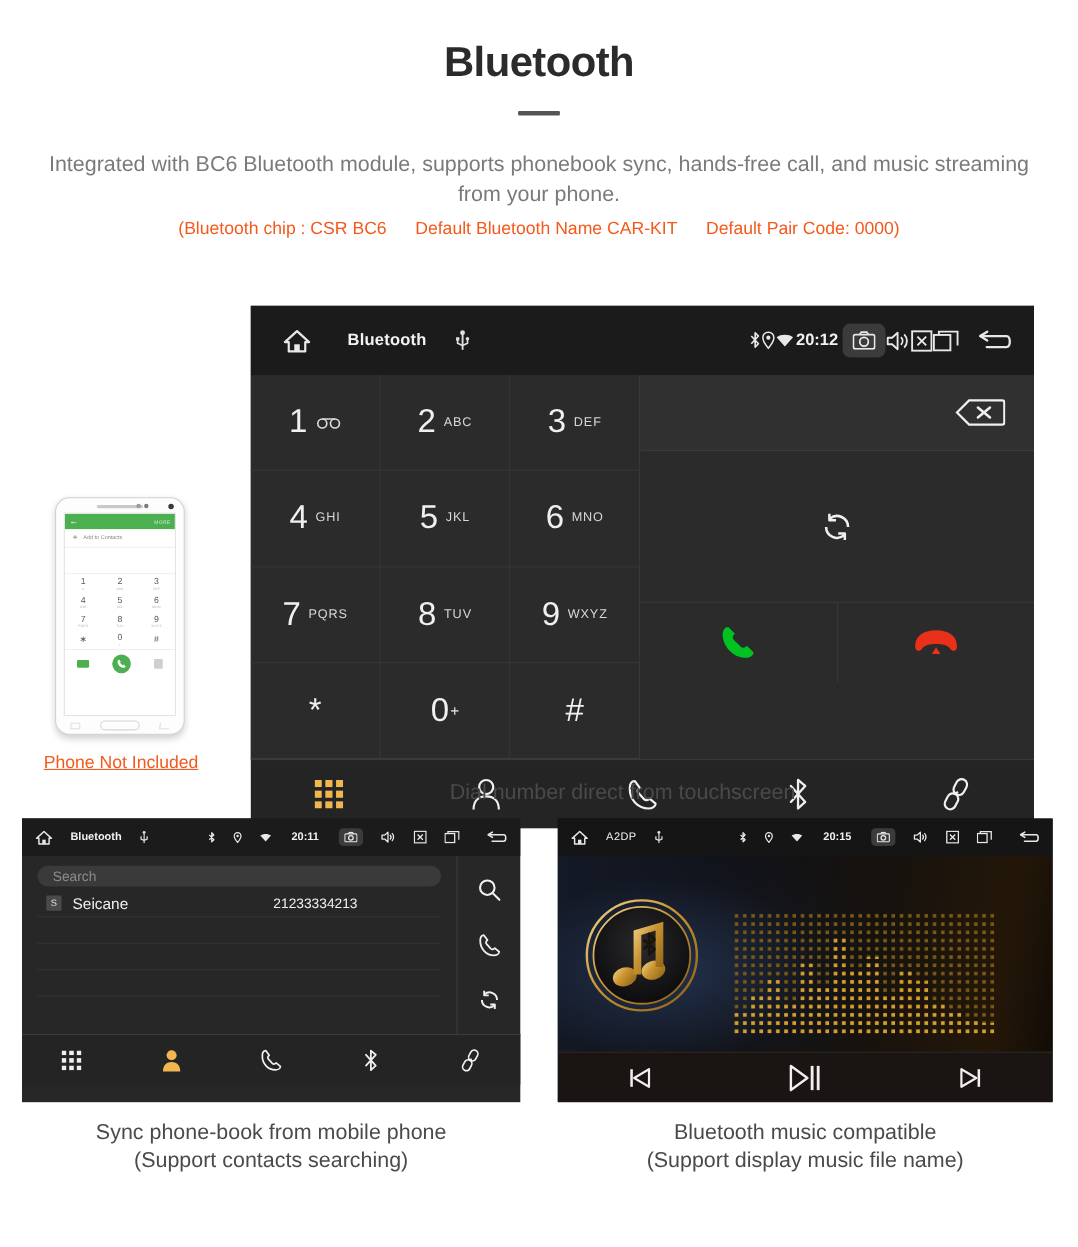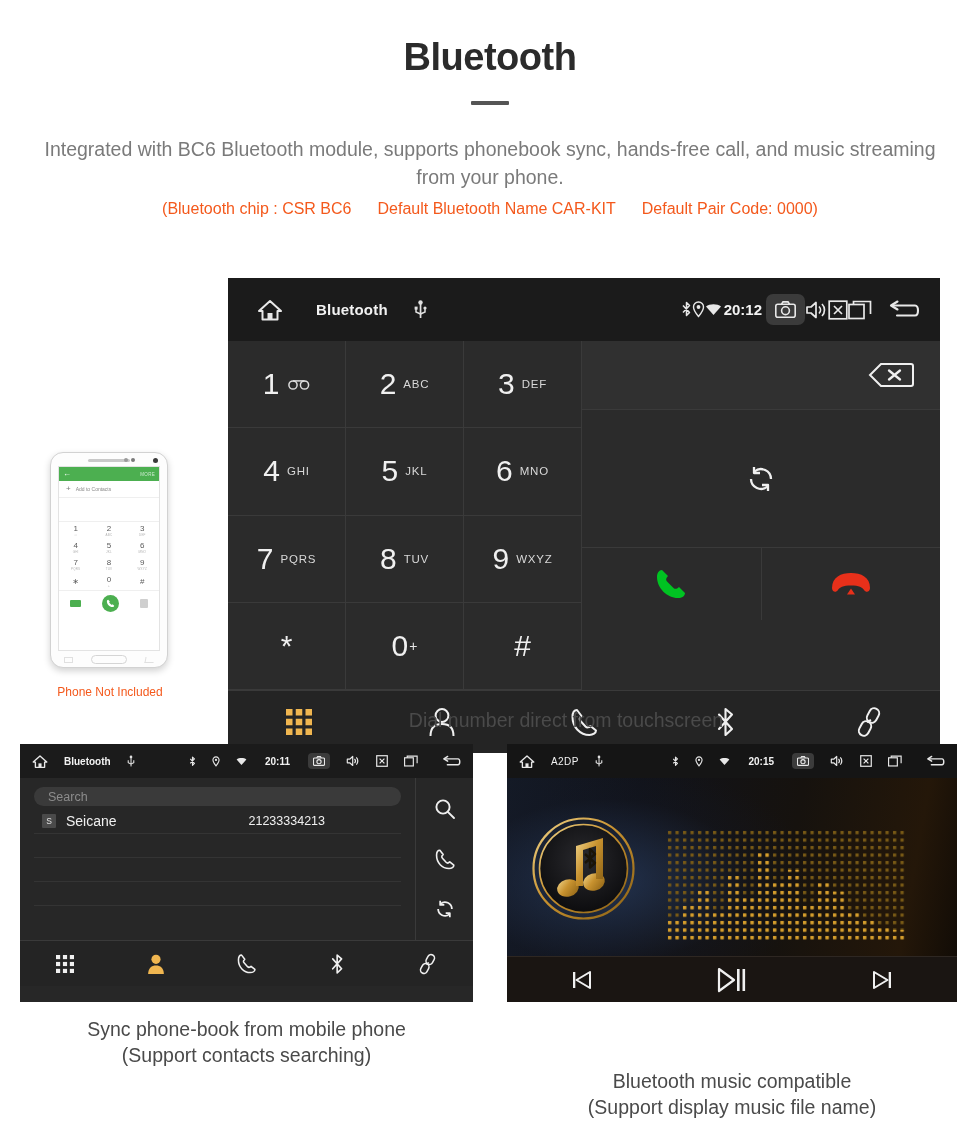--- a/index.html
+++ b/index.html
@@ -174,34 +174,34 @@
   .ph-smallgreen { width: 11px; height: 7px; background: #4caf50; border-radius: 1px; }
   .ph-smallgrey { width: 8px; height: 9px; background: #cfcfcf; border-radius: 1px; }
   .phone-homebtn {
     position: absolute; bottom: 3px; left: 50%; transform: translateX(-50%);
     width: 36px; height: 9px; border: 1.2px solid #d5d5d5; border-radius: 5px;
   }
   .phone-navl { position: absolute; bottom: 4px; left: 13px; width: 9px; height: 6px; border: 1px solid #e0e0e0; }
   .phone-navr { position: absolute; bottom: 4px; right: 13px; width: 9px; height: 6px; border-left: 1px solid #e0e0e0; border-bottom: 1px solid #e0e0e0; transform: skewX(-10deg); }
   .phone-note {
     text-align: center; color: #f4591c;
-    font-size: 12px; margin-top: 17px;
-    width: 160px; margin-left: -20px;
+    font-size: 16px; margin-top: 17px;
+    width: 160px; margin-left: -20px; text-decoration: underline;
   }
 
   
   .cap {
     text-align: center;
     font-size: 19.5px;
     color: #4a4a4a;
     line-height: 1.35;
   }
   .cap-main { position: absolute; left: 228px; top: 707px; width: 676px; }
   .cap-left { position: absolute; left: 20px; top: 1016px; width: 453px; }
-  .cap-right { position: absolute; left: 507px; top: 1068px; width: 450px; }
+  .cap-right { position: absolute; left: 507px; top: 1016px; width: 450px; }
 
   
   .pb-panel {
     position: absolute;
     left: 20px; top: 744px;
     width: 453px; height: 258px;
     background: #272727;
   }
   .pb-statusbar {
     height: 34px; background: #1b1b1b;

